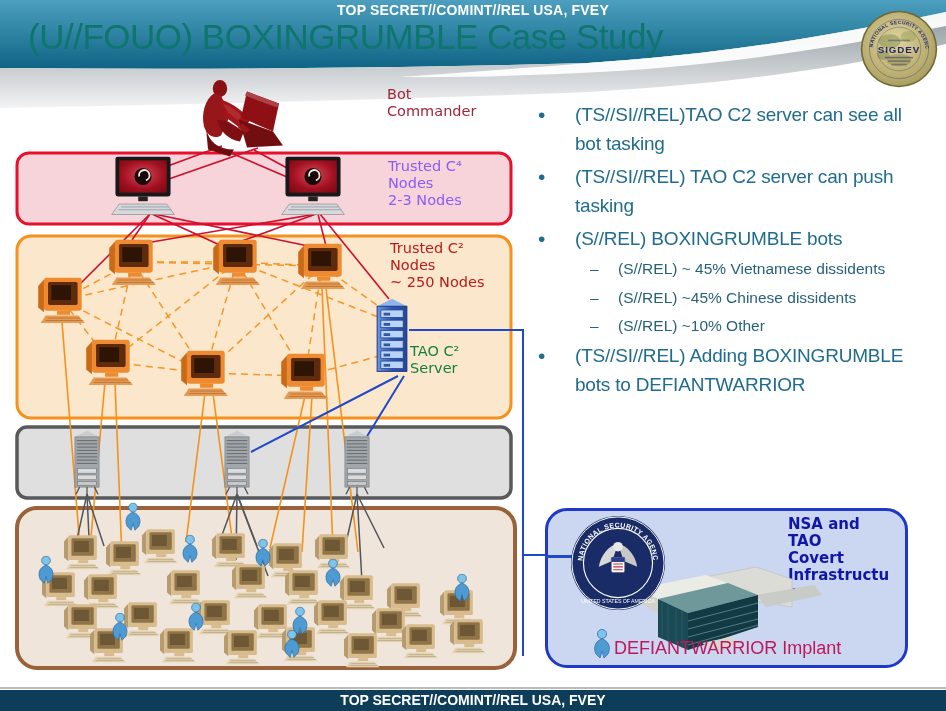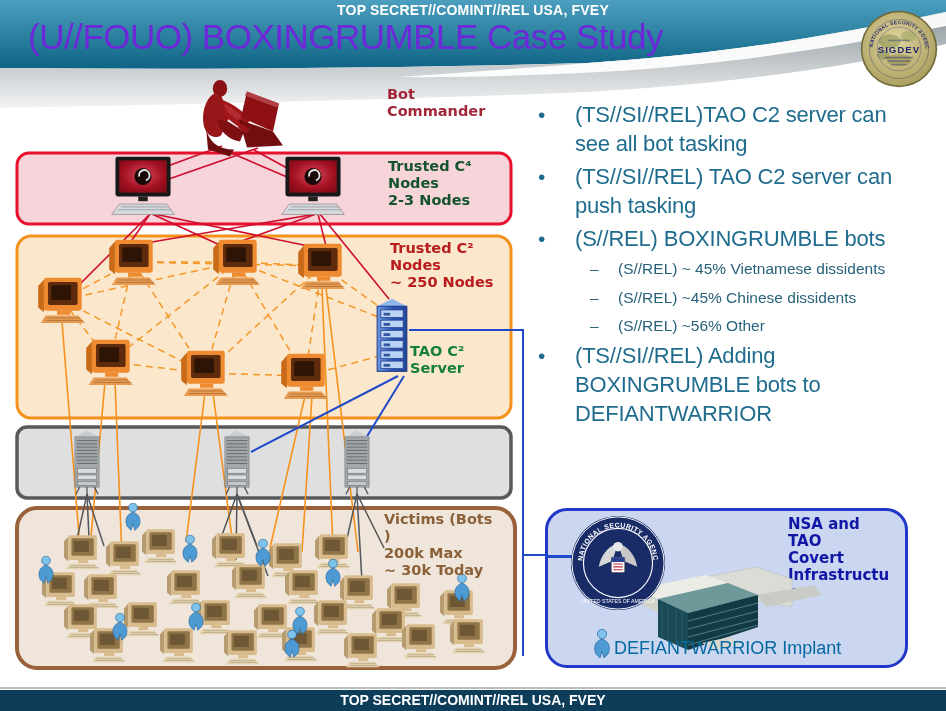--- a/index.html
+++ b/index.html
@@ -1,43 +1,43 @@
 <!DOCTYPE html>
 <html><head>
 <meta charset="utf-8">
 <style>
 *{margin:0;padding:0;box-sizing:border-box}
 html,body{width:946px;height:711px;background:#fff}
 #slide{position:relative;width:946px;height:711px;background:#fff;overflow:hidden;font-family:"Liberation Sans",sans-serif}
 #hdr{position:absolute;top:0;left:0;width:946px;height:130px;z-index:1}
 #classTop{position:absolute;top:2px;left:0;width:100%;text-align:center;color:#fff;font-size:14px;font-weight:bold;z-index:2;letter-spacing:.2px}
-#title{position:absolute;top:17px;left:28px;font-size:35px;color:#6d28d9;z-index:2;letter-spacing:-.5px}
+#title{position:absolute;top:17px;left:28px;font-size:35px;color:#0f766e;z-index:2;letter-spacing:-.5px}
 #sigseal{position:absolute;top:10px;left:860px;width:78px;height:78px;z-index:4}
 #diagram{position:absolute;top:0;left:0;width:946px;height:711px;z-index:2}
-.lbl{position:absolute;z-index:3;font-family:"DejaVu Sans","Liberation Sans",sans-serif;font-weight:bold;white-space:pre-line;line-height:17px;font-size:14.5px}
+.lbl{position:absolute;z-index:3;font-family:"DejaVu Sans","Liberation Sans",sans-serif;font-weight:normal;white-space:pre-line;line-height:17px;font-size:14.5px}
 #lbl-commander{left:387px;top:86px;color:#A32638}
-#lbl-c4{left:388px;top:158px;color:#14532d}
+#lbl-c4{left:388px;top:158px;color:#8b5cf6}
 #lbl-c2{left:390px;top:240px;color:#b91c1c}
 #lbl-tao{left:410px;top:343px;color:#15803d}
 #lbl-prox{left:378px;top:434px;color:#66696C}
 #lbl-vict{left:384px;top:511px;color:#8A6138}
 #bullets{position:absolute;left:538px;top:100px;width:376px;z-index:3;color:#1F6C8E}
 .b1{display:flex;margin-bottom:4px}
 .b1 .mk{width:37px;font-size:21px;line-height:29px}
-.b1 .txt{flex:1;font-size:22px;line-height:29px;letter-spacing:-.2px}
+.b1 .txt{flex:1;font-size:19px;line-height:29px;letter-spacing:-.2px}
 .b1.presub{margin-bottom:2px}
 .b2{display:flex;margin-left:52px;color:#27617A}
 .b2 .mk{width:28px;font-size:15.5px;line-height:28.5px}
 .b2 .txt{flex:1;font-size:15.5px;line-height:28.5px}
 #nsabox{position:absolute;left:545px;top:508px;width:363px;height:160px;background:#CBD6F0;border:3px solid #2038C8;border-radius:22px;z-index:3}
 #nsaline{position:absolute;left:-3px;top:44px;width:36px;height:3px;background:#1F49C8}
 #nsaseal{position:absolute;left:22px;top:4px;width:96px;height:96px;z-index:2}
 #bld{position:absolute;left:58px;top:44px;width:218px;height:96px;z-index:1}
 #nsalbl{position:absolute;left:240px;top:5px;color:#1016A5;font-weight:bold;font-size:15px;line-height:17px;white-space:pre-line;font-family:"DejaVu Sans",sans-serif}
-#defi{position:absolute;left:66px;top:127px;color:#0369a1;font-size:18px;z-index:2}
+#defi{position:absolute;left:66px;top:127px;color:#be185d;font-size:18px;z-index:2}
 #defiperson{position:absolute;left:42px;top:118px;width:24px;height:30px;z-index:2}
 #footline{position:absolute;left:0;top:687px;width:946px;height:2px;background:#B8BEB8;z-index:4}
 #footbar{position:absolute;left:0;top:690px;width:946px;height:21px;background:#0E3D59;z-index:4;color:#fff;text-align:center;font-weight:bold;font-size:14px;line-height:20px}
 #gMesh line{stroke:#F5921E;stroke-width:1.5;stroke-dasharray:7 5;opacity:.95}
 #gOrange line{stroke:#F5921E;stroke-width:1.6}
 #gRed line{stroke:#CE0E2D;stroke-width:1.6}
 #gGray line{stroke:#53565A;stroke-width:1.5}
 #gBlue polyline,#gBlue line{stroke:#1F49C8;stroke-width:2;fill:none}
 </style>
 </head>
@@ -290,24 +290,20 @@
   <div class="lbl" id="lbl-commander">Bot
 Commander</div>
   <div class="lbl" id="lbl-c4">Trusted C⁴
 Nodes
 2-3 Nodes</div>
   <div class="lbl" id="lbl-c2">Trusted C²
 Nodes
 ~ 250 Nodes</div>
   <div class="lbl" id="lbl-tao">TAO C²
 Server</div>
-  <div class="lbl" id="lbl-vict">Victims (Bots
-)
-200k Max
-~ 30k Today</div>
 
   <div id="bullets">
       <div class="b1">
         <span class="mk">•</span>
         <span class="txt">(TS//SI//REL)TAO C2 server can see all bot tasking</span>
       </div>
       <div class="b1">
         <span class="mk">•</span>
         <span class="txt">(TS//SI//REL) TAO C2 server can push tasking</span>
       </div>
@@ -318,21 +314,21 @@
       <div class="b2">
         <span class="mk">–</span>
         <span class="txt">(S//REL) ~ 45% Vietnamese dissidents</span>
       </div>
       <div class="b2">
         <span class="mk">–</span>
         <span class="txt">(S//REL) ~45% Chinese dissidents</span>
       </div>
       <div class="b2">
         <span class="mk">–</span>
-        <span class="txt">(S//REL) ~56% Other</span>
+        <span class="txt">(S//REL) ~10% Other</span>
       </div>
       <div class="b1">
         <span class="mk">•</span>
         <span class="txt">(TS//SI//REL) Adding BOXINGRUMBLE bots to DEFIANTWARRIOR</span>
       </div>
     </div>
 
   <div id="nsabox">
     <div id="nsaline"></div>
     <svg id="nsaseal" viewBox="0 0 100 100">

